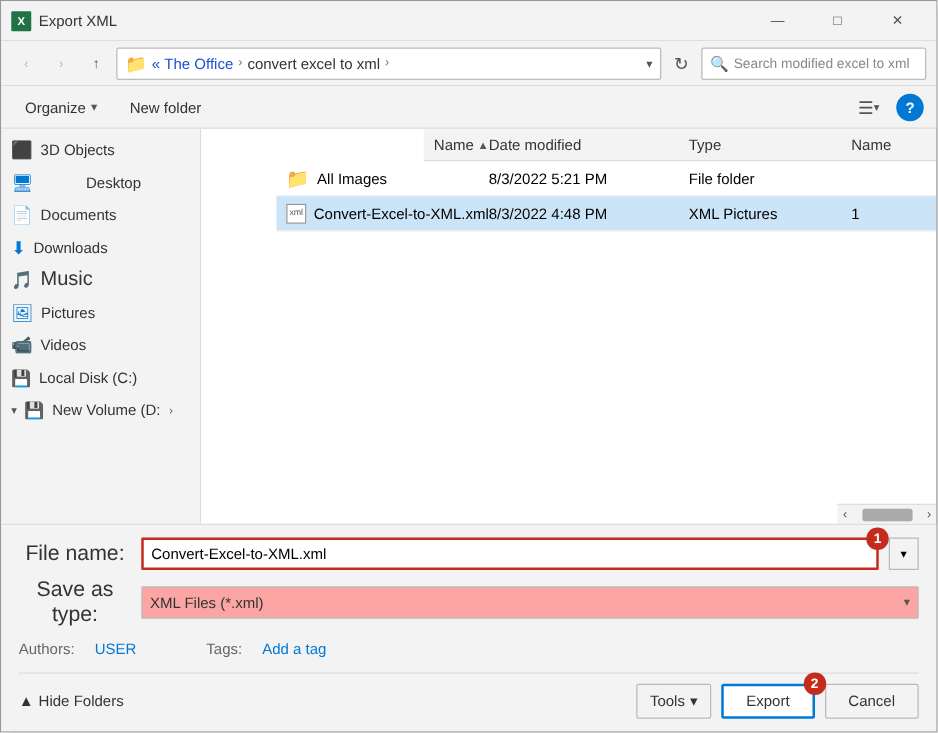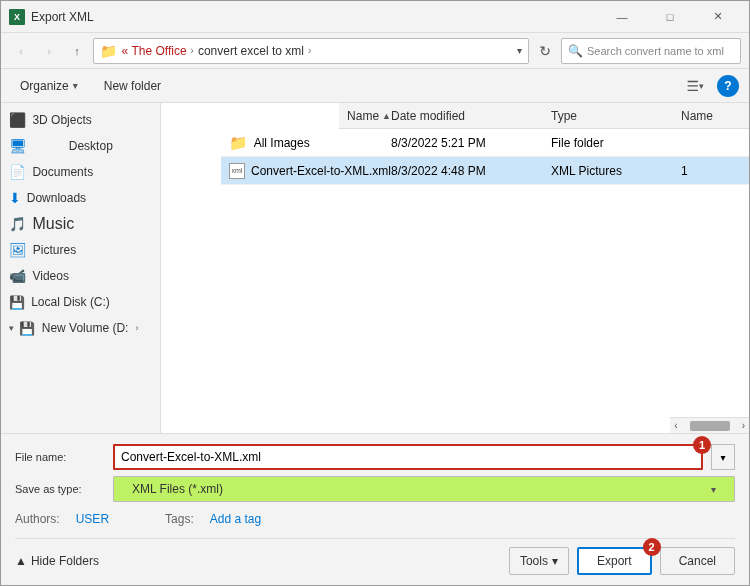--- a/index.html
+++ b/index.html
@@ -208,43 +208,43 @@
       flex-shrink: 0;
     }
     .form-row {
       display: flex;
       align-items: center;
       margin-bottom: 6px;
       gap: 8px;
     }
     .form-label {
       width: 90px;
-      text-align: left;
-      font-size: 11px;
+      text-align: center;
+      font-size: 17px;
       color: #333;
       flex-shrink: 0;
     }
     .form-input {
       flex: 1;
       height: 26px;
       border: 2px solid #c42b1c;
       border-radius: 1px;
       padding: 0 6px;
       font-size: 12px;
       background: white;
       outline: none;
     }
     .form-input-normal {
       flex: 1;
       height: 26px;
       border: 1px solid #bbb;
       border-radius: 1px;
-      padding: 0 18px;
+      padding: 0 6px;
       font-size: 12px;
-      background: #bef264;
+      background: #fca5a5;
       color: #333;
       display: flex; align-items: center; justify-content: space-between;
       cursor: pointer;
     }
     .form-dropdown-arrow { font-size: 10px; color: #555; }
 
     .authors-row {
       display: flex;
       align-items: center;
       padding: 4px 0;
@@ -321,31 +321,31 @@
       <button class="title-bar-btn close">✕</button>
     </div>
   </div>
 
   <div class="nav-bar">
     <button class="nav-btn disabled">‹</button>
     <button class="nav-btn disabled">›</button>
     <button class="nav-btn">↑</button>
     <div class="breadcrumb-bar">
       <span style="color:#e8c84a;font-size:14px;">📁</span>
-      <span style="font-size:12px;color:#b91c1c;">«&nbsp;The Office</span>
+      <span style="font-size:12px;color:#1d4ed8;">«&nbsp;The Office</span>
       <span class="breadcrumb-chevron">›</span>
       <span style="font-size:12px;color:#333;">convert excel to xml</span>
       <span class="breadcrumb-chevron">›</span>
       <span style="flex:1;"></span>
       <button style="border:none;background:transparent;cursor:pointer;font-size:10px;color:#555;">▾</button>
     </div>
     <button class="refresh-btn">↻</button>
     <div class="search-box">
       <span>🔍</span>
-      <span style="font-size:11px;color:#888;">Search convert name to xml</span>
+      <span style="font-size:11px;color:#888;">Search modified excel to xml</span>
     </div>
   </div>
 
   <div class="toolbar">
     <button class="toolbar-btn">
       <span>Organize</span>
       <span class="toolbar-dropdown">▾</span>
     </button>
     <button class="toolbar-btn">
       <span>New folder</span>

